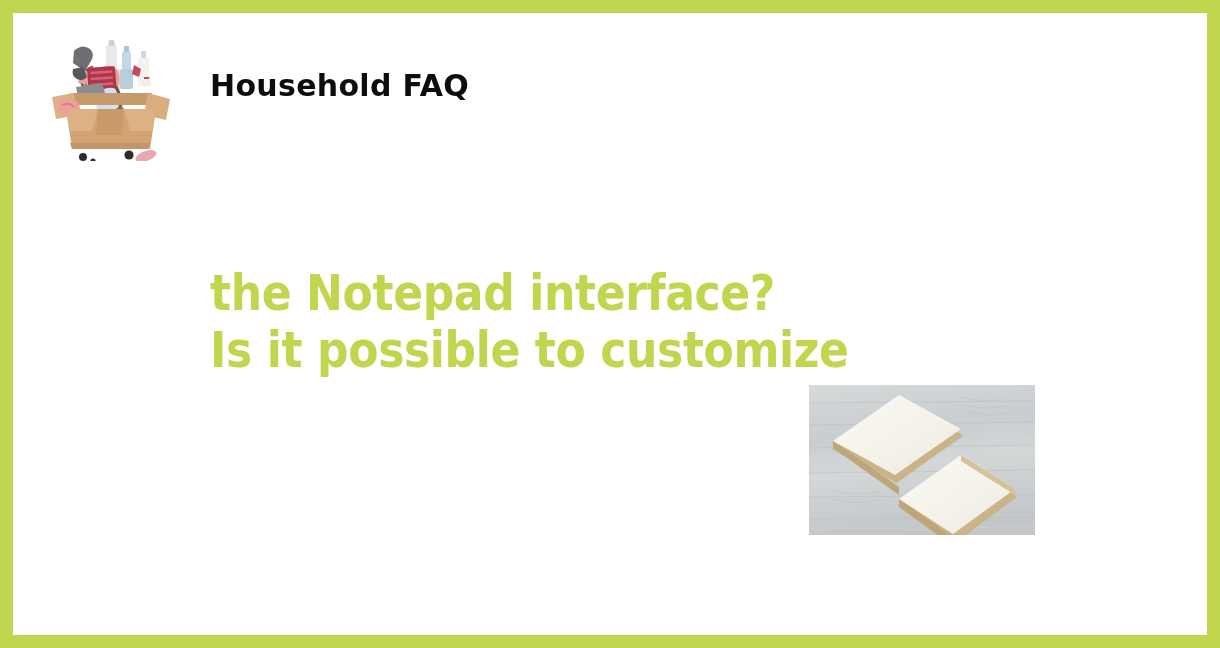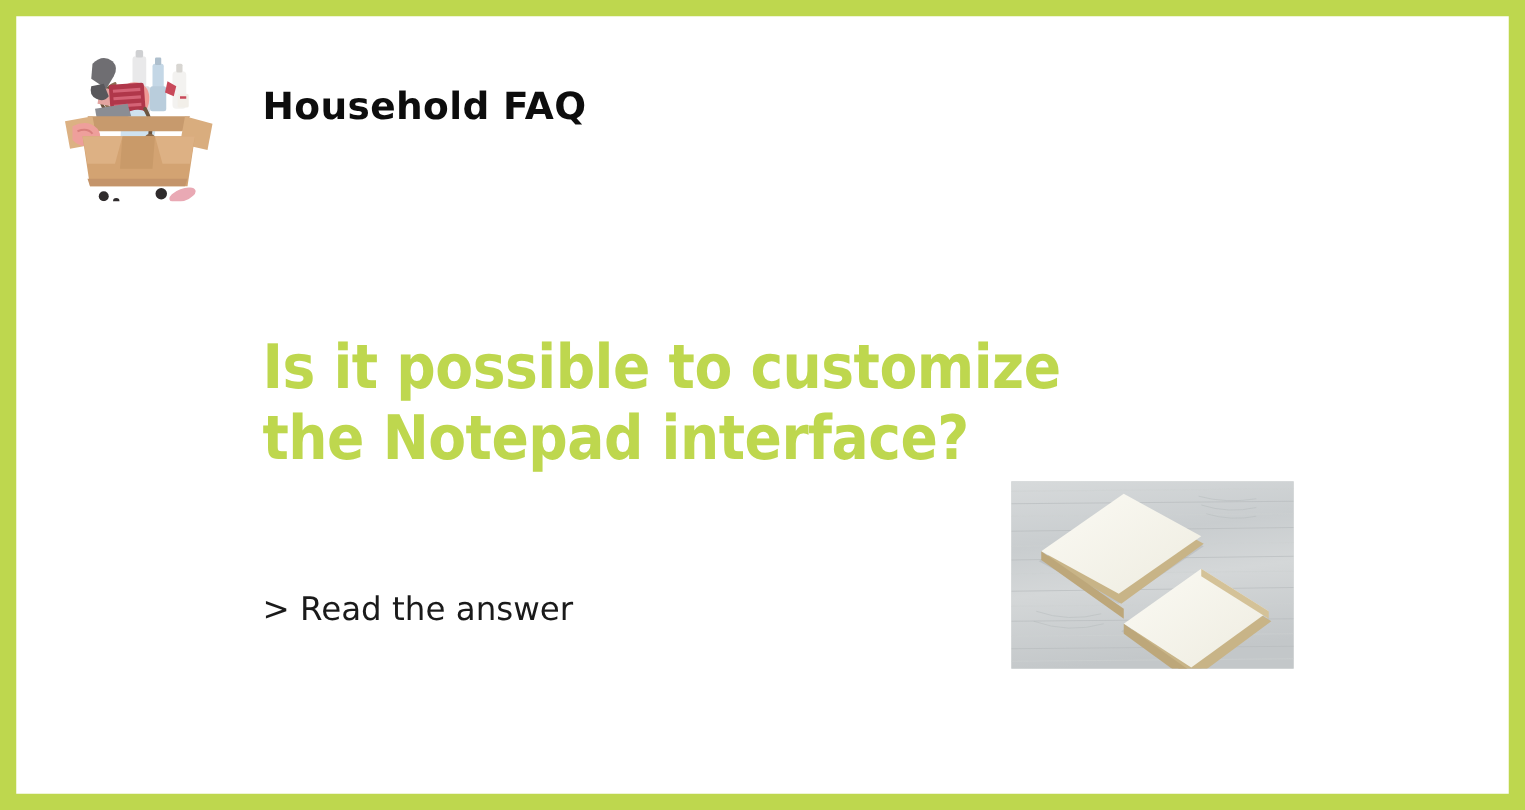--- a/index.html
+++ b/index.html
@@ -179,25 +179,24 @@
           <circle cx="83" cy="124" r="4.6" fill="#2f2b2c"></circle>
           <ellipse cx="100" cy="125" rx="11" ry="5" fill="#e9a9b4" transform="rotate(-20 100 125)"></ellipse>
         </svg>
       </div>
 
       <div class="page-title">Household FAQ</div>
 
     </div>
 
     <div class="headline">
+      <span class="headline-line">the Notepad interface?</span>
       <span class="headline-line">Is it possible to customize</span>
-      <span class="headline-line">the Notepad interface?</span>
     </div>
 
-    <a class="read-answer" href="#">&gt; Read the answer</a>
 
     <div class="photo">
       <svg viewBox="0 0 226 150" width="226" height="150" xmlns="http://www.w3.org/2000/svg">
         <defs>
           <linearGradient id="woodbg" x1="0" y1="0" x2="0.2" y2="1">
             <stop offset="0%" stop-color="#d7dadb"></stop>
             <stop offset="35%" stop-color="#c9cdcf"></stop>
             <stop offset="60%" stop-color="#d4d7d8"></stop>
             <stop offset="100%" stop-color="#c3c7c9"></stop>
           </linearGradient>

